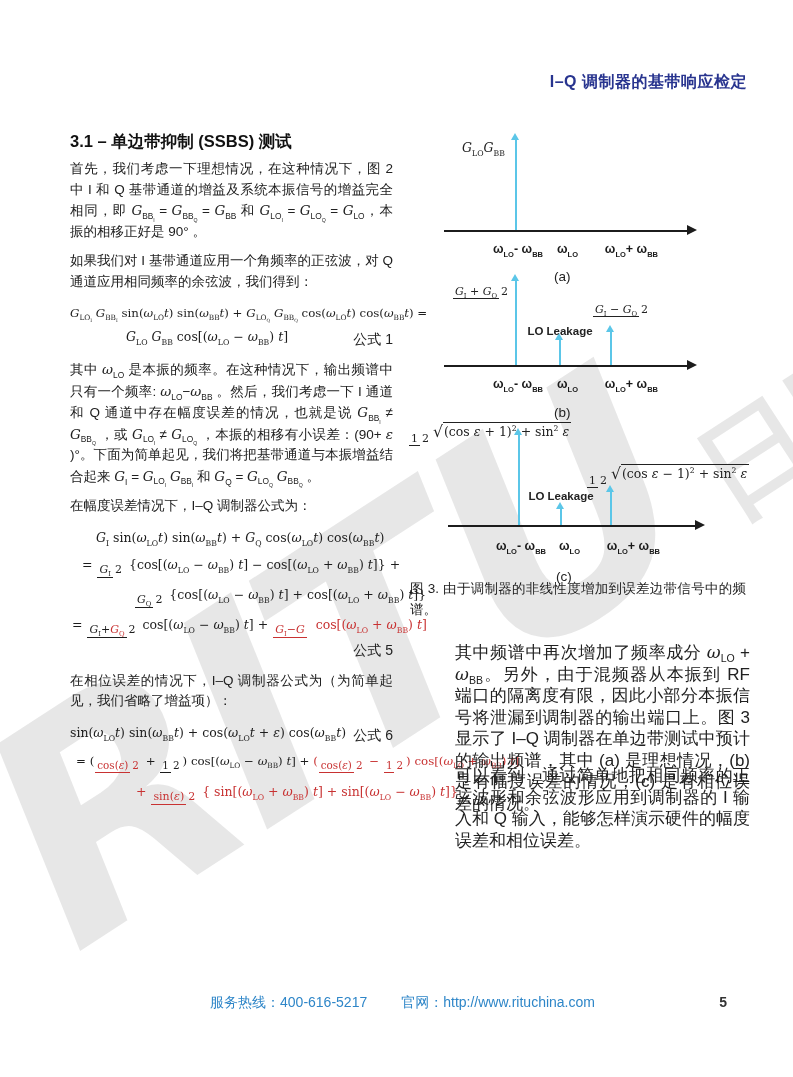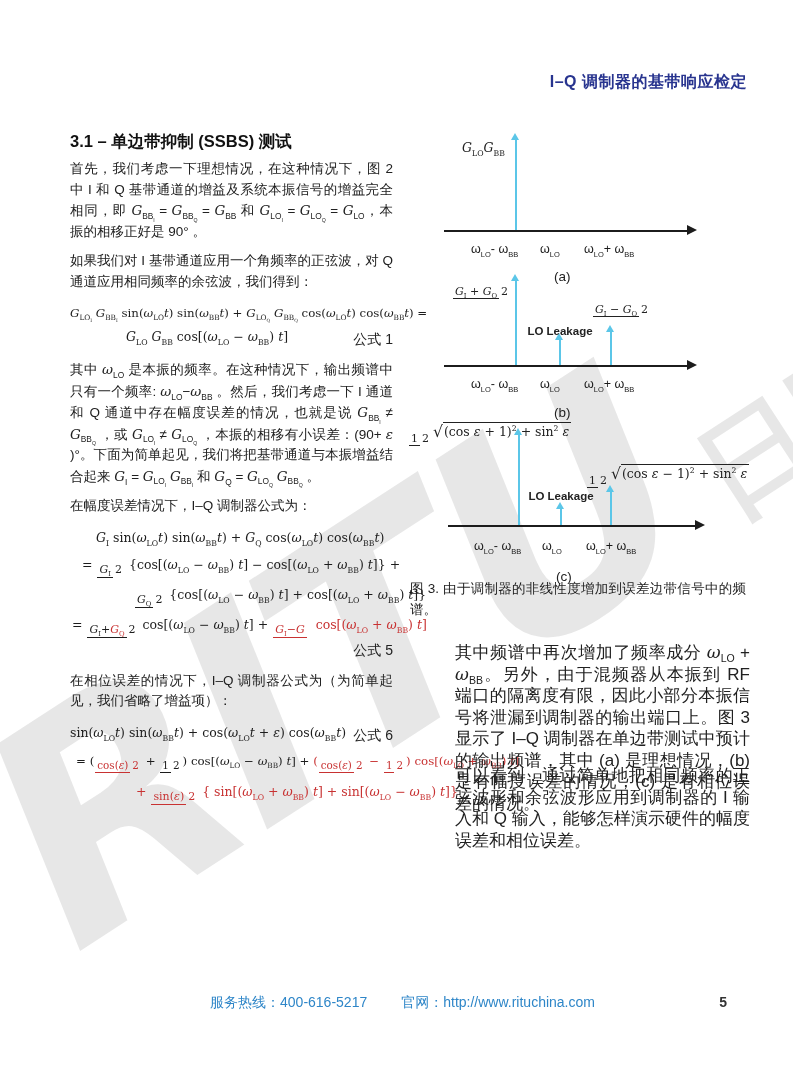--- a/index.html
+++ b/index.html
@@ -48,21 +48,21 @@
   .spec{position:absolute;left:0;right:0;}
   .axis{position:absolute;left:36px;width:244px;height:2.5px;background:#1c1c1c;}
   .axis::after{content:'';position:absolute;right:-9px;top:-4.6px;width:0;height:0;
     border-left:10px solid #1c1c1c;border-top:5.8px solid transparent;border-bottom:5.8px solid transparent;}
   .peak{position:absolute;width:1.6px;background:var(--cyan,#5bc6e8);}
   .peak::before{content:'';position:absolute;top:-7px;left:-3.6px;width:0;height:0;
     border-left:4.4px solid transparent;border-right:4.4px solid transparent;
     border-bottom:7.5px solid var(--cyan,#5bc6e8);}
   .peak-label{position:absolute;font-family:"DejaVu Serif",serif;font-size:12.5px;color:#222;white-space:nowrap;}
   .leak-label{position:absolute;font-size:11.5px;font-weight:bold;color:#222;white-space:nowrap;}
-  .xlab{position:absolute;font-size:12.5px;font-weight:normal;color:#1a1a1a;text-align:left;white-space:nowrap;}
+  .xlab{position:absolute;font-size:12.5px;font-weight:bold;color:#1a1a1a;text-align:right;white-space:nowrap;}
   .xlab sub{font-size:.6em;}
   .fig-tag{position:absolute;font-size:13.5px;color:#222;}
   .fig-caption{position:absolute;left:2px;right:4px;font-size:13.5px;line-height:21px;text-align:justify;color:#1e1e1e;}
   .rp{position:absolute;left:2px;right:0;font-size:17px;line-height:21.5px;text-align:justify;margin-left:45px;}
   
   .footer{position:absolute;left:0;right:0;top:994px;height:24px;z-index:2;font-size:14px;}
   .footer-center{position:absolute;left:12px;right:0;text-align:center;color:var(--fblue,#2e86c8);}
   .footer-center .gap{display:inline-block;width:34px;}
   .footer .page-num{position:absolute;right:66px;top:0;color:#333;font-weight:bold;}
   .footer a{color:var(--fblue,#2e86c8);text-decoration:none;}

